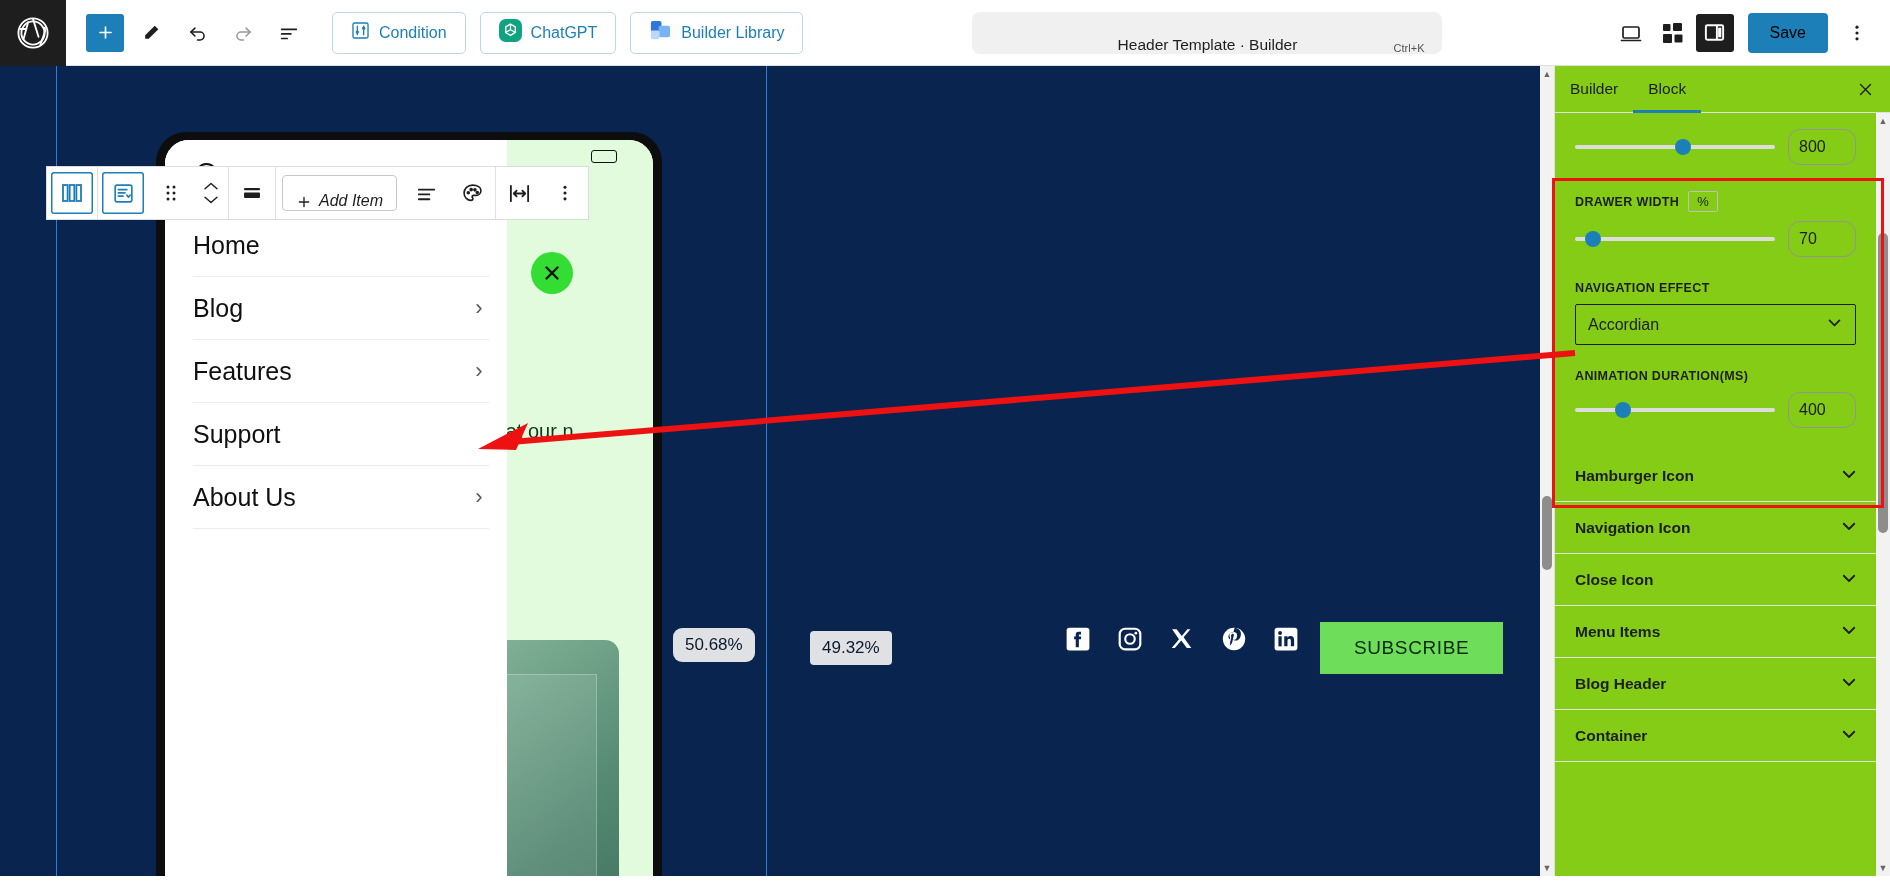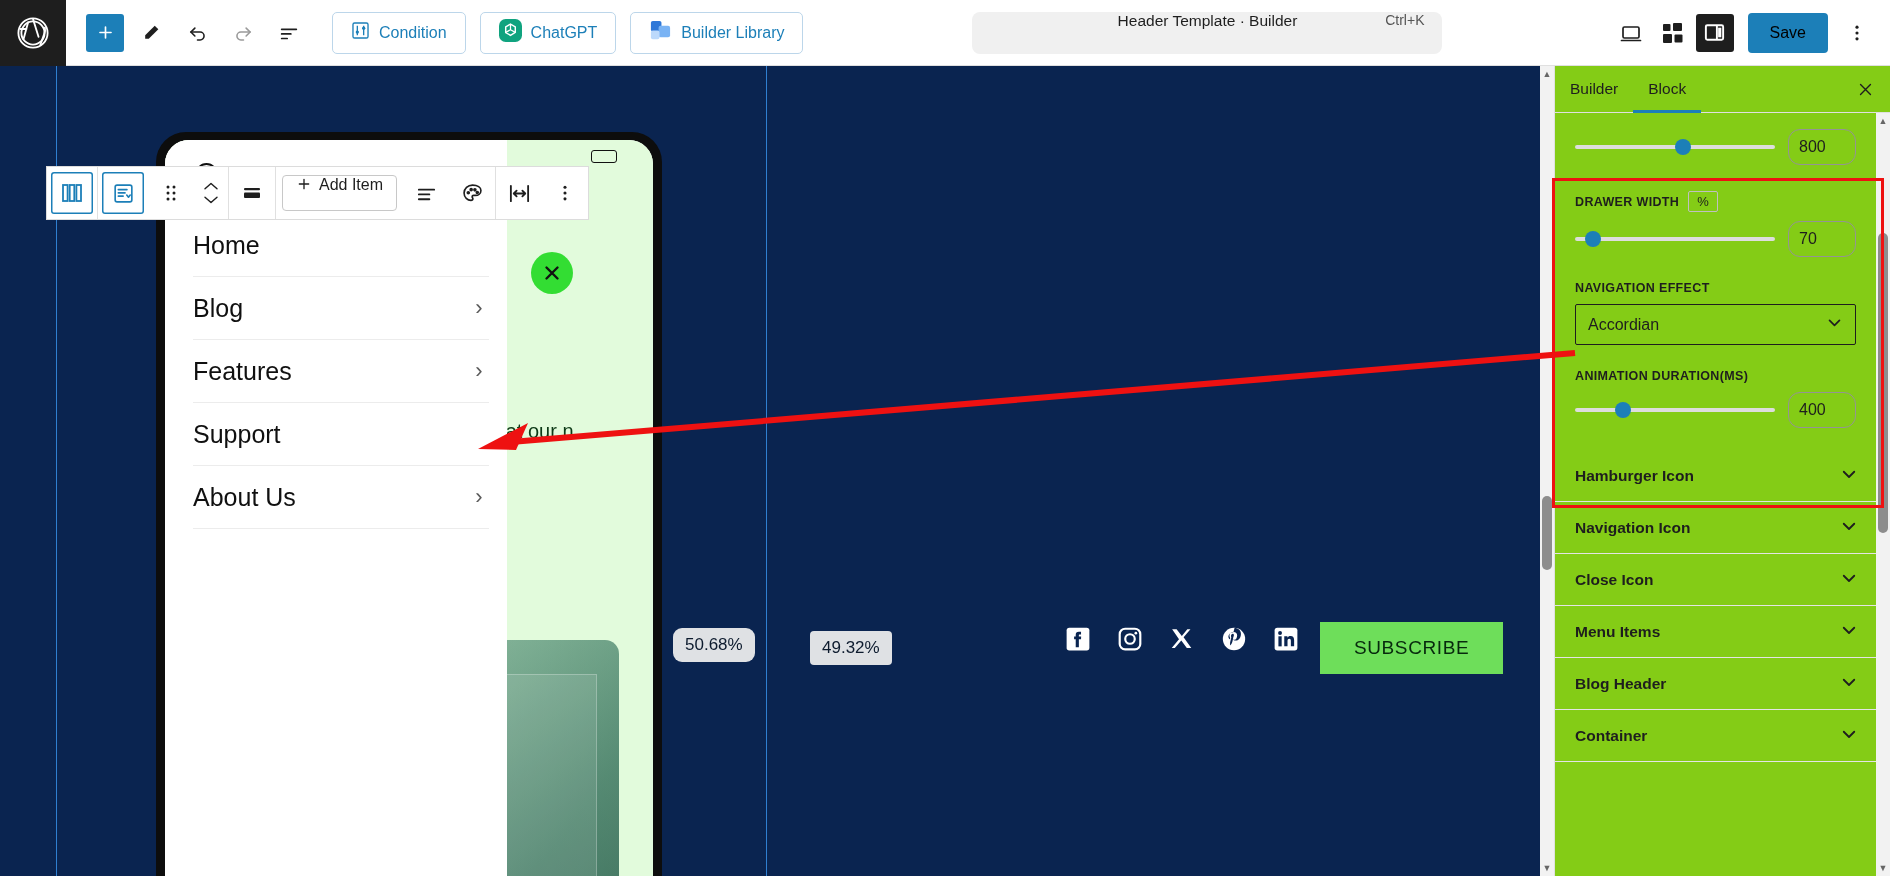--- a/index.html
+++ b/index.html
@@ -28,24 +28,24 @@
     color: #1e1e1e; flex-shrink: 0; margin-left: 8px;
   }
   .tb-btn {
     height: 42px; display: flex; align-items: center; gap: 9px; padding: 0 18px;
     border: 1px solid #bcd6ea; border-radius: 5px; background: #fff;
     color: #1c7fb8; font-size: 16px; margin-left: 14px; flex-shrink: 0; white-space: nowrap;
   }
   .tb-btn.first { margin-left: 24px; }
   .cmdbar {
     flex: 1; margin: 0 26px; height: 42px; background: #f0f0f0; border-radius: 8px;
-    display: flex; align-items: flex-start; justify-content: center; position: relative;
+    display: flex; align-items: flex-end; justify-content: center; position: relative;
     color: #1e1e1e; font-size: 15.5px; max-width: 470px;
   }
-  .cmdbar .kbd { position: absolute; right: 18px; color: #555; font-size: 14px; }
+  .cmdbar .kbd { position: absolute; right: 18px; color: #555; font-size: 11px; }
   .cmdbar-wrap { flex: 1; display: flex; justify-content: center; }
   .tb-right { display: flex; align-items: center; gap: 4px; padding-right: 14px; flex-shrink: 0; }
   .tb-sq {
     width: 38px; height: 38px; display: flex; align-items: center; justify-content: center;
     color: #1e1e1e; border-radius: 3px;
   }
   .tb-sq.active { background: #1e1e1e; color: #fff; }
   .save-btn {
     background: #1c7fb8; color: #000000; border: none; border-radius: 4px;
     height: 40px; padding: 0 22px; font-size: 16px; margin: 0 6px 0 10px;
@@ -170,22 +170,22 @@
   
   .blocktoolbar {
     position: absolute; left: 46px; top: 100px; height: 54px; display: flex;
     align-items: center; background: #fff; border: 1px solid #dcdcdc; z-index: 20;
   }
   .bt { width: 46px; height: 52px; display: flex; align-items: center; justify-content: center; color: #1e1e1e; }
   .bt.sel { box-shadow: inset 0 0 0 1.5px #1c7fb8; border-radius: 3px; width: 42px; height: 42px; margin: 0 4px; color: #1c7fb8; }
   .bt-sep { width: 1px; height: 52px; background: #e0e0e0; }
   .bt-stack { display: flex; flex-direction: column; align-items: center; justify-content: center; width: 34px; gap: 2px; color: #1e1e1e; }
   .bt-add {
-    display: flex; align-items: flex-start; gap: 7px; height: 36px; padding: 0 13px;
-    border: 1px solid #c8c8c8; border-radius: 4px; font-size: 16px; color: #1e1e1e; margin: 0 6px;
+    display: flex; align-items: flex-end; gap: 7px; height: 36px; padding: 0 13px;
+    border: 1px solid #c8c8c8; border-radius: 4px; font-size: 16px; color: #1e1e1e; margin: 0 6px; font-style: italic;
   }
 
   
   .redbox {
     position: absolute; border: 3px solid #ee1111; pointer-events: none; z-index: 60;
   }
   .redarrow { position: absolute; z-index: 61; pointer-events: none; }
 
   
   .panel {

